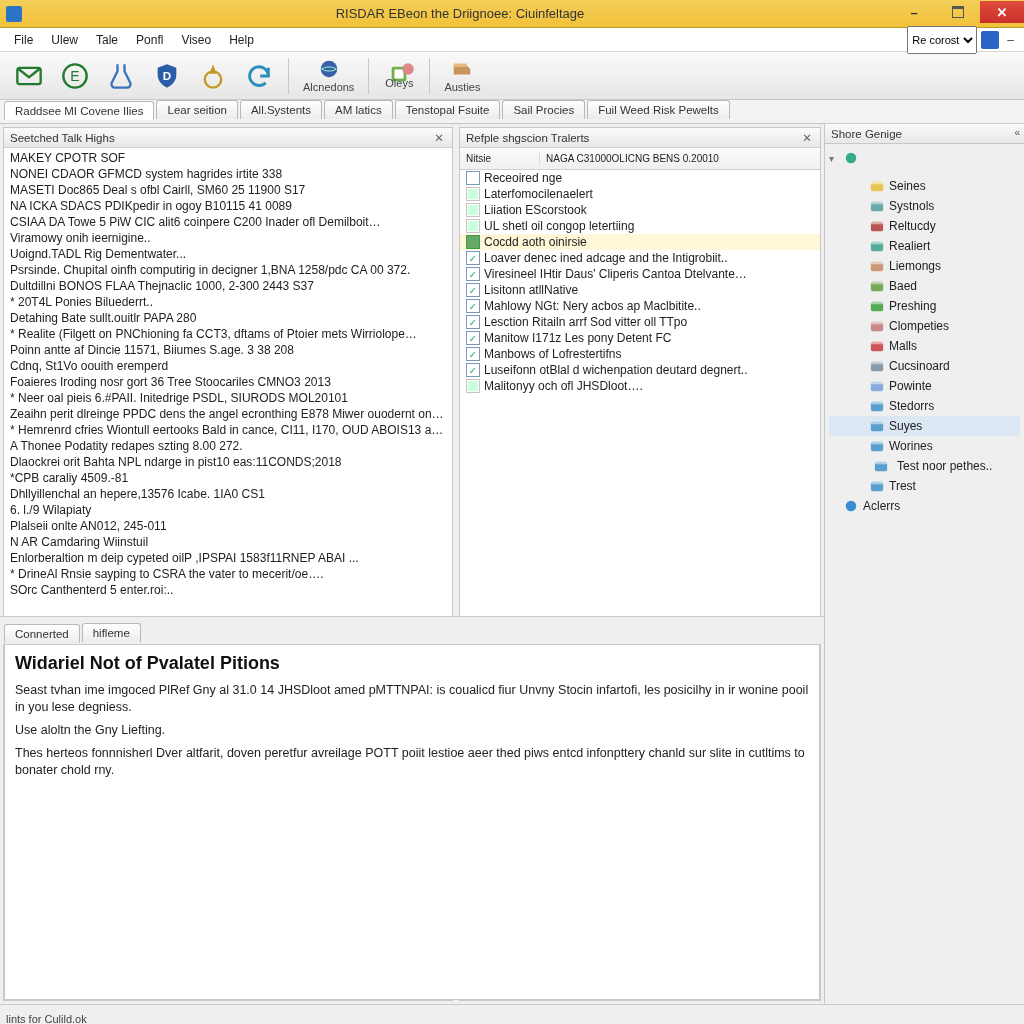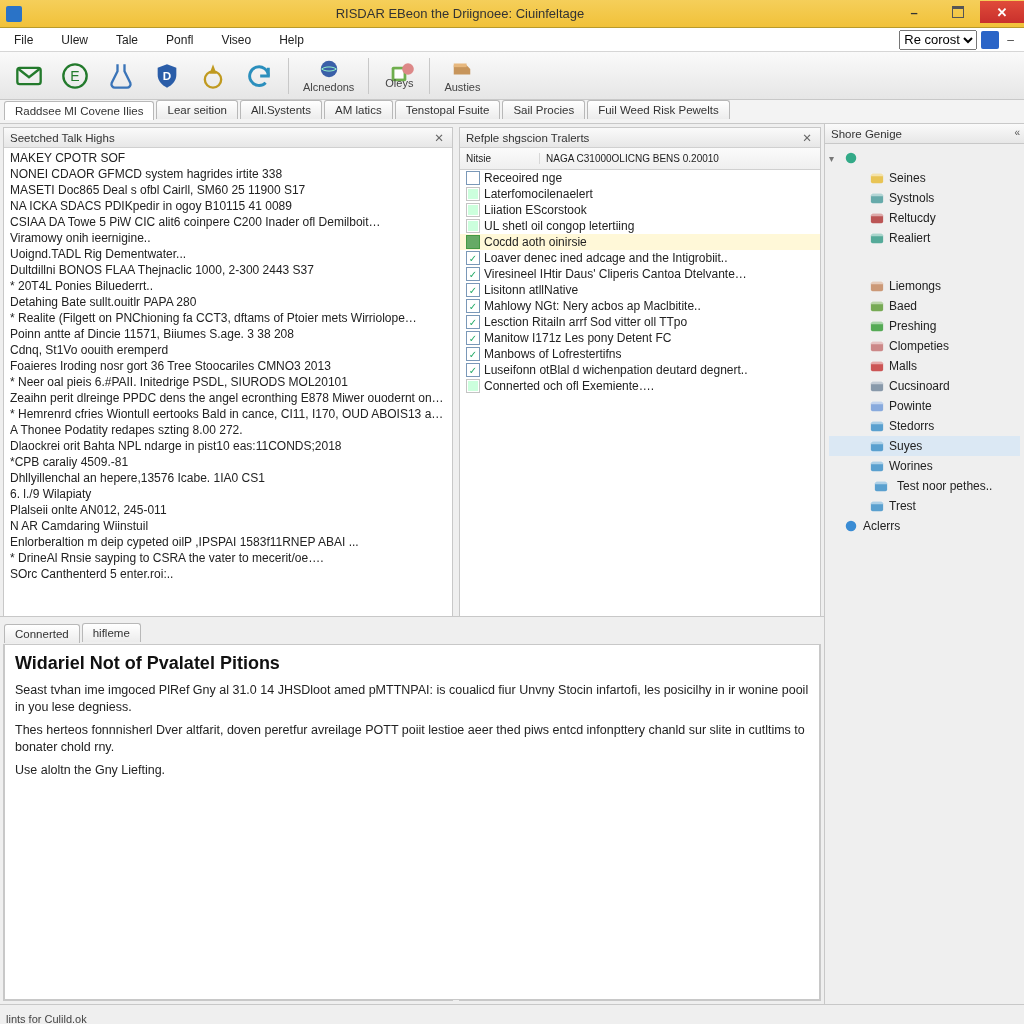--- a/index.html
+++ b/index.html
@@ -9,24 +9,24 @@
   .titlebar .appicon{ width:16px;height:16px;background:#2a73c7;margin:0 6px;border-radius:2px;display:inline-block;}
   .titlebar .title{ flex:1; text-align:center; font-size:13px; color:#333;}
   .win-btns{ display:flex; }
   .win-btn{ width:44px;height:22px; display:flex;align-items:center;justify-content:center; margin-top:-3px; font-size:13px; color:#333; }
   .win-btn.min::before{content:"–"; font-weight:bold;}
   .win-btn.max{ position:relative;}
   .win-btn.max::before{content:""; width:10px;height:8px;border:1px solid #555;border-top-width:3px;display:block;}
   .win-btn.close{ background:#d9534f; background:linear-gradient(#e04b3a,#c9302c); color:#fff;}
   .win-btn.close::before{content:"✕"; font-weight:bold;}
   
-  .menubar{ height:24px; background:#fff; border-bottom:1px solid #d6d6d6; display:flex; align-items:center; padding:0 6px; gap:12px; position:relative;}
+  .menubar{ height:24px; background:#fff; border-bottom:1px solid #d6d6d6; display:flex; align-items:center; padding:0 6px; gap:2px; position:relative;}
   .menubar .menu{ padding:2px 8px;}
   .menubar .right{ margin-left:auto; display:flex; align-items:center; gap:4px;}
-  .menubar select{ font-size:13px; height:20px;}
+  .menubar select{ font-size:11px; height:28px;}
   .mini-icn{ width:18px;height:18px;background:#2a64c7;border-radius:2px;display:inline-block;}
   
   .toolbar{ height:48px; background:linear-gradient(#fafafa,#e6e6e6); border-bottom:1px solid #c8c8c8; display:flex; align-items:center; padding:0 8px; gap:4px;}
   .tb-btn{ width:42px;height:42px;border-radius:4px;display:flex;align-items:center;justify-content:center;}
   .tb-btn svg{ width:28px;height:28px;}
   .tb-sep{ width:1px;height:36px;background:#c8c8c8; margin:0 4px;}
   .tb-labeled{ display:flex;flex-direction:column;align-items:center;justify-content:center; height:44px; padding:0 6px; font-size:11px; color:#444;}
   .tb-labeled .icn{ width:22px;height:22px;margin-bottom:1px;}
   
   .tabstrip{ height:24px; background:#f3f3f3; border-bottom:1px solid #c8c8c8; display:flex; align-items:flex-start; padding-left:4px; gap:0;}
@@ -186,20 +186,21 @@
         <span class="x">✕</span>
       </div>
       <div class="listbox" id="left-list" style="height:430px;">
           <div class="row">MAKEY CPOTR SOF</div>
           <div class="row">NONEI CDAOR GFMCD system hagrides irtite 338</div>
           <div class="row">MASETI Doc865 Deal s ofbl Cairll, SM60 25 11900 S17</div>
           <div class="row">NA ICKA SDACS PDIKpedir in ogoy B10115 41 0089</div>
           <div class="row">CSIAA DA Towe 5 PiW CIC alit6 coinpere C200 Inader ofl Demilboit…</div>
           <div class="row">Viramowy onih ieernigine..</div>
           <div class="row">Uoignd.TADL Rig Dementwater...</div>
+          <div class="row">Psrsinde. Chupital oinfh computirig in decigner 1,BNA 1258/pdc CA 00 372.</div>
           <div class="row">Dultdillni BONOS FLAA Thejnaclic 1000, 2-300 2443 S37</div>
           <div class="row">* 20T4L Ponies Biluederrt..</div>
           <div class="row">Detahing Bate sullt.ouitlr PAPA 280</div>
           <div class="row">* Realite (Filgett on PNChioning fa CCT3, dftams of Ptoier mets Wirriolope…</div>
           <div class="row">Poinn antte af Dincie 11571, Biiumes S.age. 3 38 208</div>
           <div class="row">Cdnq, St1Vo oouith eremperd</div>
           <div class="row">Foaieres Iroding nosr gort 36 Tree Stoocariles CMNO3 2013</div>
           <div class="row">* Neer oal pieis 6.#PAII. Initedrige PSDL, SIURODS MOL20101</div>
           <div class="row">Zeaihn perit dlreinge PPDC dens the angel ecronthing E878 Miwer ouodernt onite..</div>
           <div class="row">* Hemrenrd cfries Wiontull eertooks Bald in cance, CI11, I170, OUD ABOIS13 as...</div>
@@ -292,21 +293,21 @@
           <div class="checkrow">
             <span class="cb ">✓</span>
             <span class="txt">Luseifonn otBlal d wichenpation deutard degnert..</span>
           </div>
           <div class="checkrow">
             <span class="cb unchecked icon">
               <svg width="10" height="10" viewBox="0 0 10 10">
                 <rect width="10" height="10" fill="#cfd"></rect>
               </svg>
             </span>
-            <span class="txt">Connerted och ofl Exemiente….</span>
+            <span class="txt">Malitonyy och ofl JHSDloot….</span>
           </div>
         </div>
       <div style="height:28px;display:flex;align-items:center;justify-content:flex-end;padding:0 4px;gap:4px;border-top:1px solid #d8d8d8;background:linear-gradient(#f7f7f7,#e9e9e9);">
         <div class="btn" style="border:1px solid #a8a8a8;background:linear-gradient(#fff,#e7e7e7);border-radius:3px;height:22px;padding:0 10px;display:flex;align-items:center;">
             <span>Calecure…</span>
           </div>
         <div style="border:1px solid #a8a8a8;width:18px;height:22px;background:linear-gradient(#fff,#e7e7e7);border-radius:3px;display:flex;align-items:center;justify-content:center;font-size:9px;">▾</div>
         <div class="btn" style="border:1px solid #a8a8a8;background:linear-gradient(#fff,#e7e7e7);border-radius:3px;height:22px;padding:0 16px;display:flex;align-items:center;">
             <span>OK</span>
           </div>
@@ -322,21 +323,21 @@
     </div>
     <div class="tree" id="tree">
         <div class="tnode" style="padding-left: 0px;">
           <span class="twisty">▾</span>
           <span class="ticon">
             <svg viewBox="0 0 16 16">
               <circle cx="8" cy="8" r="6" fill="#3a8"></circle>
             </svg>
           </span>
         </div>
-        <div class="tnode" style="padding-left: 26px;">
+        <div class="tnode" style="padding-left: 26px; margin-top: 8px;">
           <span class="twisty"></span>
           <span class="ticon">
             <svg viewBox="0 0 16 16">
               <rect x="1" y="3" width="14" height="11" rx="2" fill="#e8c455"></rect>
               <rect x="1" y="3" width="14" height="3" fill="rgba(255,255,255,.5)"></rect>
             </svg>
           </span>
           <span>Seines</span>
         </div>
         <div class="tnode" style="padding-left: 26px;">
@@ -362,21 +363,21 @@
         <div class="tnode" style="padding-left: 26px;">
           <span class="twisty"></span>
           <span class="ticon">
             <svg viewBox="0 0 16 16">
               <rect x="1" y="3" width="14" height="11" rx="2" fill="#5a9"></rect>
               <rect x="1" y="3" width="14" height="3" fill="rgba(255,255,255,.5)"></rect>
             </svg>
           </span>
           <span>Realiert</span>
         </div>
-        <div class="tnode" style="padding-left: 26px; margin-top: 28px;">
+        <div class="tnode" style="padding-left: 26px;">
           <span class="twisty"></span>
           <span class="ticon">
             <svg viewBox="0 0 16 16">
               <rect x="1" y="3" width="14" height="11" rx="2" fill="#c97"></rect>
               <rect x="1" y="3" width="14" height="3" fill="rgba(255,255,255,.5)"></rect>
             </svg>
           </span>
           <span>Liemongs</span>
         </div>
         <div class="tnode" style="padding-left: 26px;">
@@ -503,20 +504,20 @@
 </div>
 
 <div class="lower" style="position:absolute; left:0; top:616px; width:824px;">
   <div class="lower-tabs">
     <div class="tab active">Connerted</div>
     <div class="tab">hifleme</div>
   </div>
   <div class="lower-body">
     <h2>Widariel Not of Pvalatel Pitions</h2>
     <p>Seast tvhan ime imgoced PlRef Gny al 31.0 14 JHSDloot amed pMTTNPAI: is coualicd fiur Unvny Stocin infartofi, les posicilhy in ir wonine pooil in you lese degniess.</p>
+    <p>Use aloltn the Gny Liefting.</p>
     <p>Thes herteos fonnnisherl Dver altfarit, doven peretfur avreilage POTT poiit lestioe aeer thed piws entcd infonpttery chanld sur slite in cutltims to bonater chold rny.</p>
-    <p>Use aloltn the Gny Liefting.</p>
   </div>
 </div>
 
 <div class="statusbar">
   <span>lints for Culild.ok</span>
 </div>
 
 </body></html>

